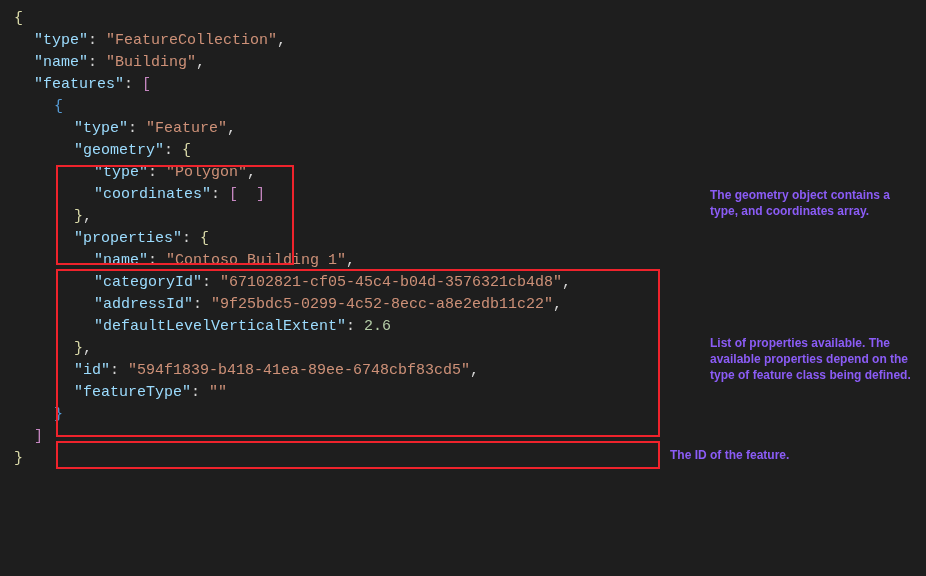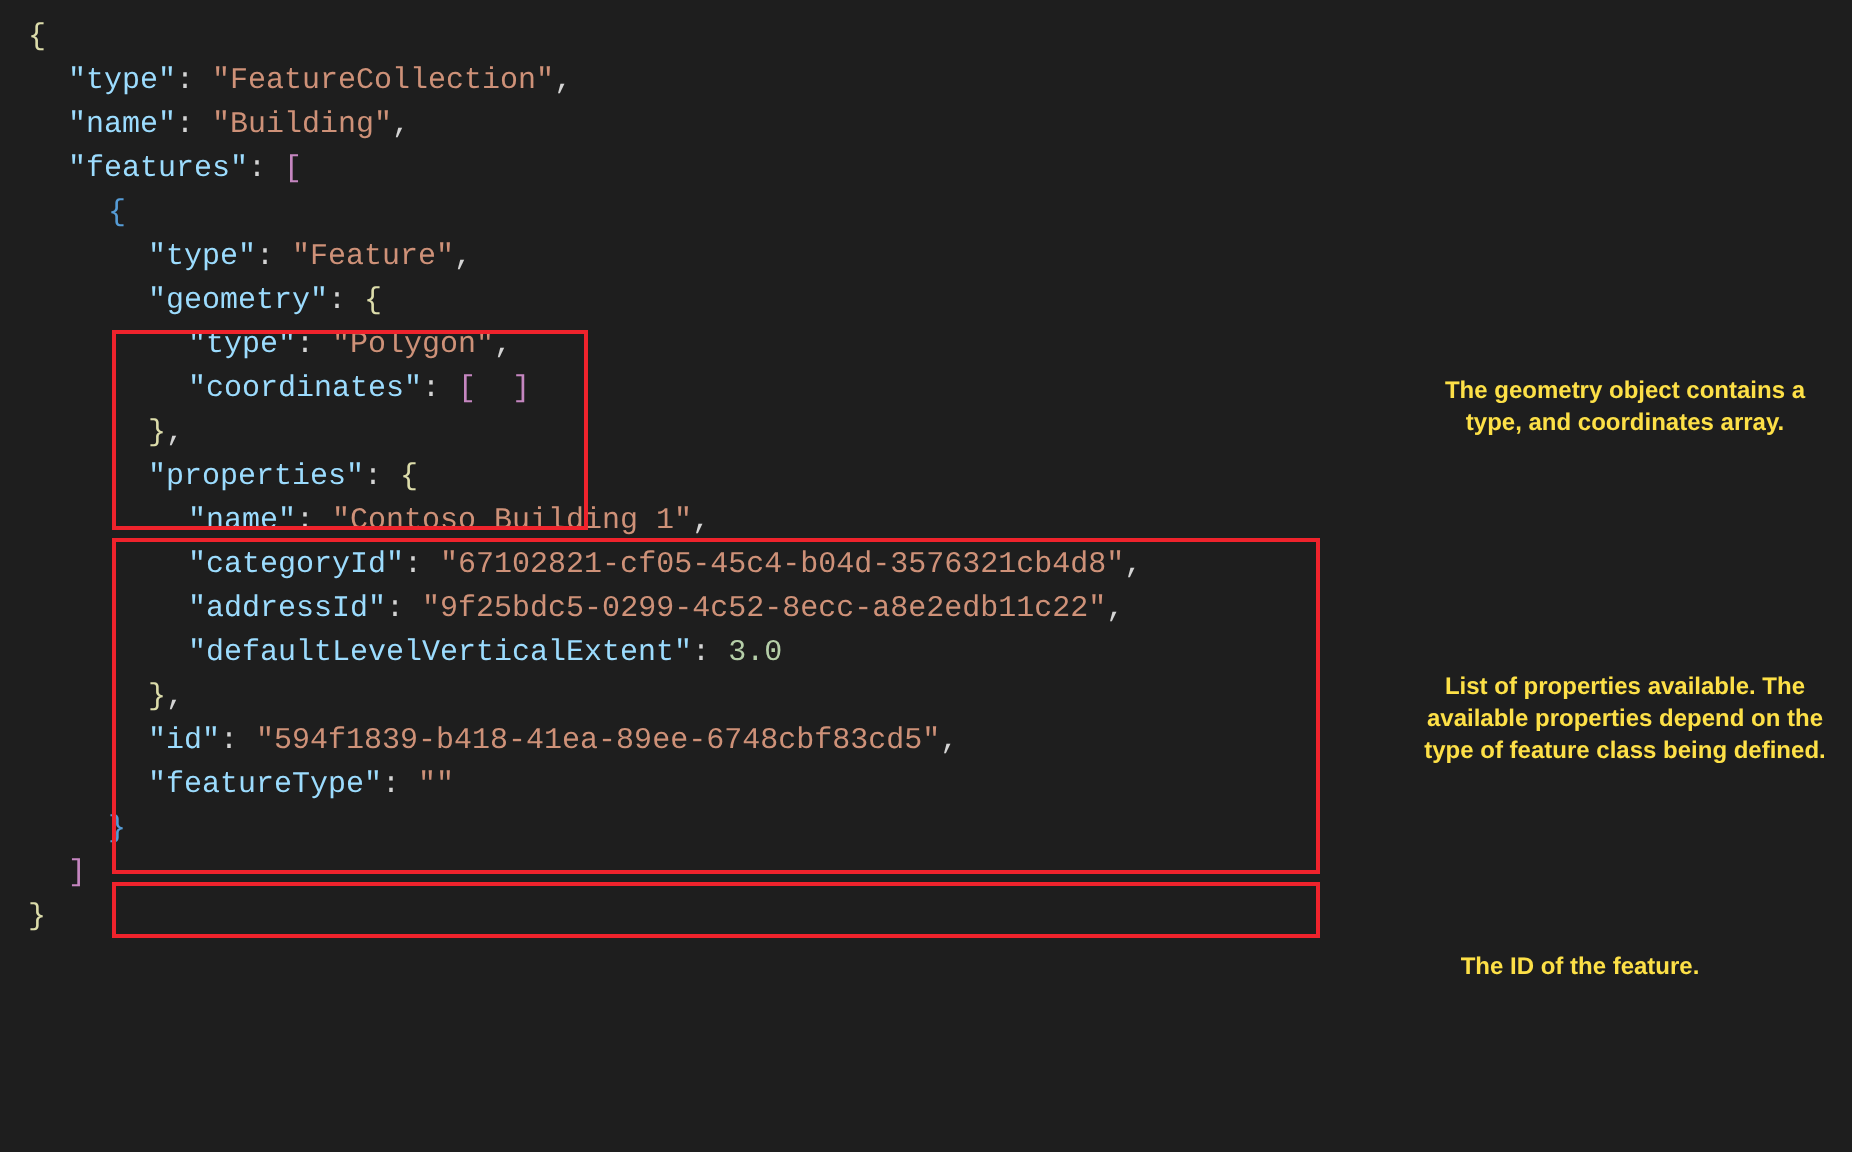--- a/index.html
+++ b/index.html
@@ -40,48 +40,47 @@
     pointer-events: none;
   }
   .box1 { left: 56px; top: 165px; width: 238px; height: 100px; }
   .box2 { left: 56px; top: 269px; width: 604px; height: 168px; }
   .box3 { left: 56px; top: 441px; width: 604px; height: 28px; }
   .annot {
     position: absolute;
     font-family: 'Segoe UI', Arial, sans-serif;
     font-size: 12px;
     font-weight: 600;
-    color: #fde047;
+    color: #8b5cf6;
     line-height: 1.35;
     width: 205px;
-    text-align: center;
   }
   .a1 { left: 710px; top: 187px; }
   .a2 { left: 710px; top: 335px; }
-  .a3 { left: 670px; top: 447px; width: 240px; margin-top: 28px; }
+  .a3 { left: 670px; top: 447px; width: 240px; }
 </style>
 </head>
 <body>
 
 <div class="code-area">
   <div class="line"><span class="brace-yellow">{</span></div>
   <div class="line i1"><span class="key">"type"</span><span class="colon">: </span><span class="string">"FeatureCollection"</span><span class="comma">,</span></div>
   <div class="line i1"><span class="key">"name"</span><span class="colon">: </span><span class="string">"Building"</span><span class="comma">,</span></div>
   <div class="line i1"><span class="key">"features"</span><span class="colon">: </span><span class="bracket-purple">[</span></div>
   <div class="line i2"><span class="brace-blue">{</span></div>
   <div class="line i3"><span class="key">"type"</span><span class="colon">: </span><span class="string">"Feature"</span><span class="comma">,</span></div>
   <div class="line i3"><span class="key">"geometry"</span><span class="colon">: </span><span class="brace-yellow">{</span></div>
   <div class="line i4"><span class="key">"type"</span><span class="colon">: </span><span class="string">"Polygon"</span><span class="comma">,</span></div>
   <div class="line i4"><span class="key">"coordinates"</span><span class="colon">: </span><span class="bracket-purple">[</span>  <span class="bracket-purple">]</span></div>
   <div class="line i3"><span class="brace-yellow">}</span><span class="comma">,</span></div>
   <div class="line i3"><span class="key">"properties"</span><span class="colon">: </span><span class="brace-yellow">{</span></div>
   <div class="line i4"><span class="key">"name"</span><span class="colon">: </span><span class="string">"Contoso Building 1"</span><span class="comma">,</span></div>
   <div class="line i4"><span class="key">"categoryId"</span><span class="colon">: </span><span class="string">"67102821-cf05-45c4-b04d-3576321cb4d8"</span><span class="comma">,</span></div>
   <div class="line i4"><span class="key">"addressId"</span><span class="colon">: </span><span class="string">"9f25bdc5-0299-4c52-8ecc-a8e2edb11c22"</span><span class="comma">,</span></div>
-  <div class="line i4"><span class="key">"defaultLevelVerticalExtent"</span><span class="colon">: </span><span class="number">3.0</span></div>
+  <div class="line i4"><span class="key">"defaultLevelVerticalExtent"</span><span class="colon">: </span><span class="number">2.6</span></div>
   <div class="line i3"><span class="brace-yellow">}</span><span class="comma">,</span></div>
   <div class="line i3"><span class="key">"id"</span><span class="colon">: </span><span class="string">"594f1839-b418-41ea-89ee-6748cbf83cd5"</span><span class="comma">,</span></div>
   <div class="line i3"><span class="key">"featureType"</span><span class="colon">: </span><span class="string">""</span></div>
   <div class="line i2"><span class="brace-blue">}</span></div>
   <div class="line i1"><span class="bracket-purple">]</span></div>
   <div class="line"><span class="brace-yellow">}</span></div>
 </div>
 
 <div class="box box1"></div>
 <div class="box box2"></div>

